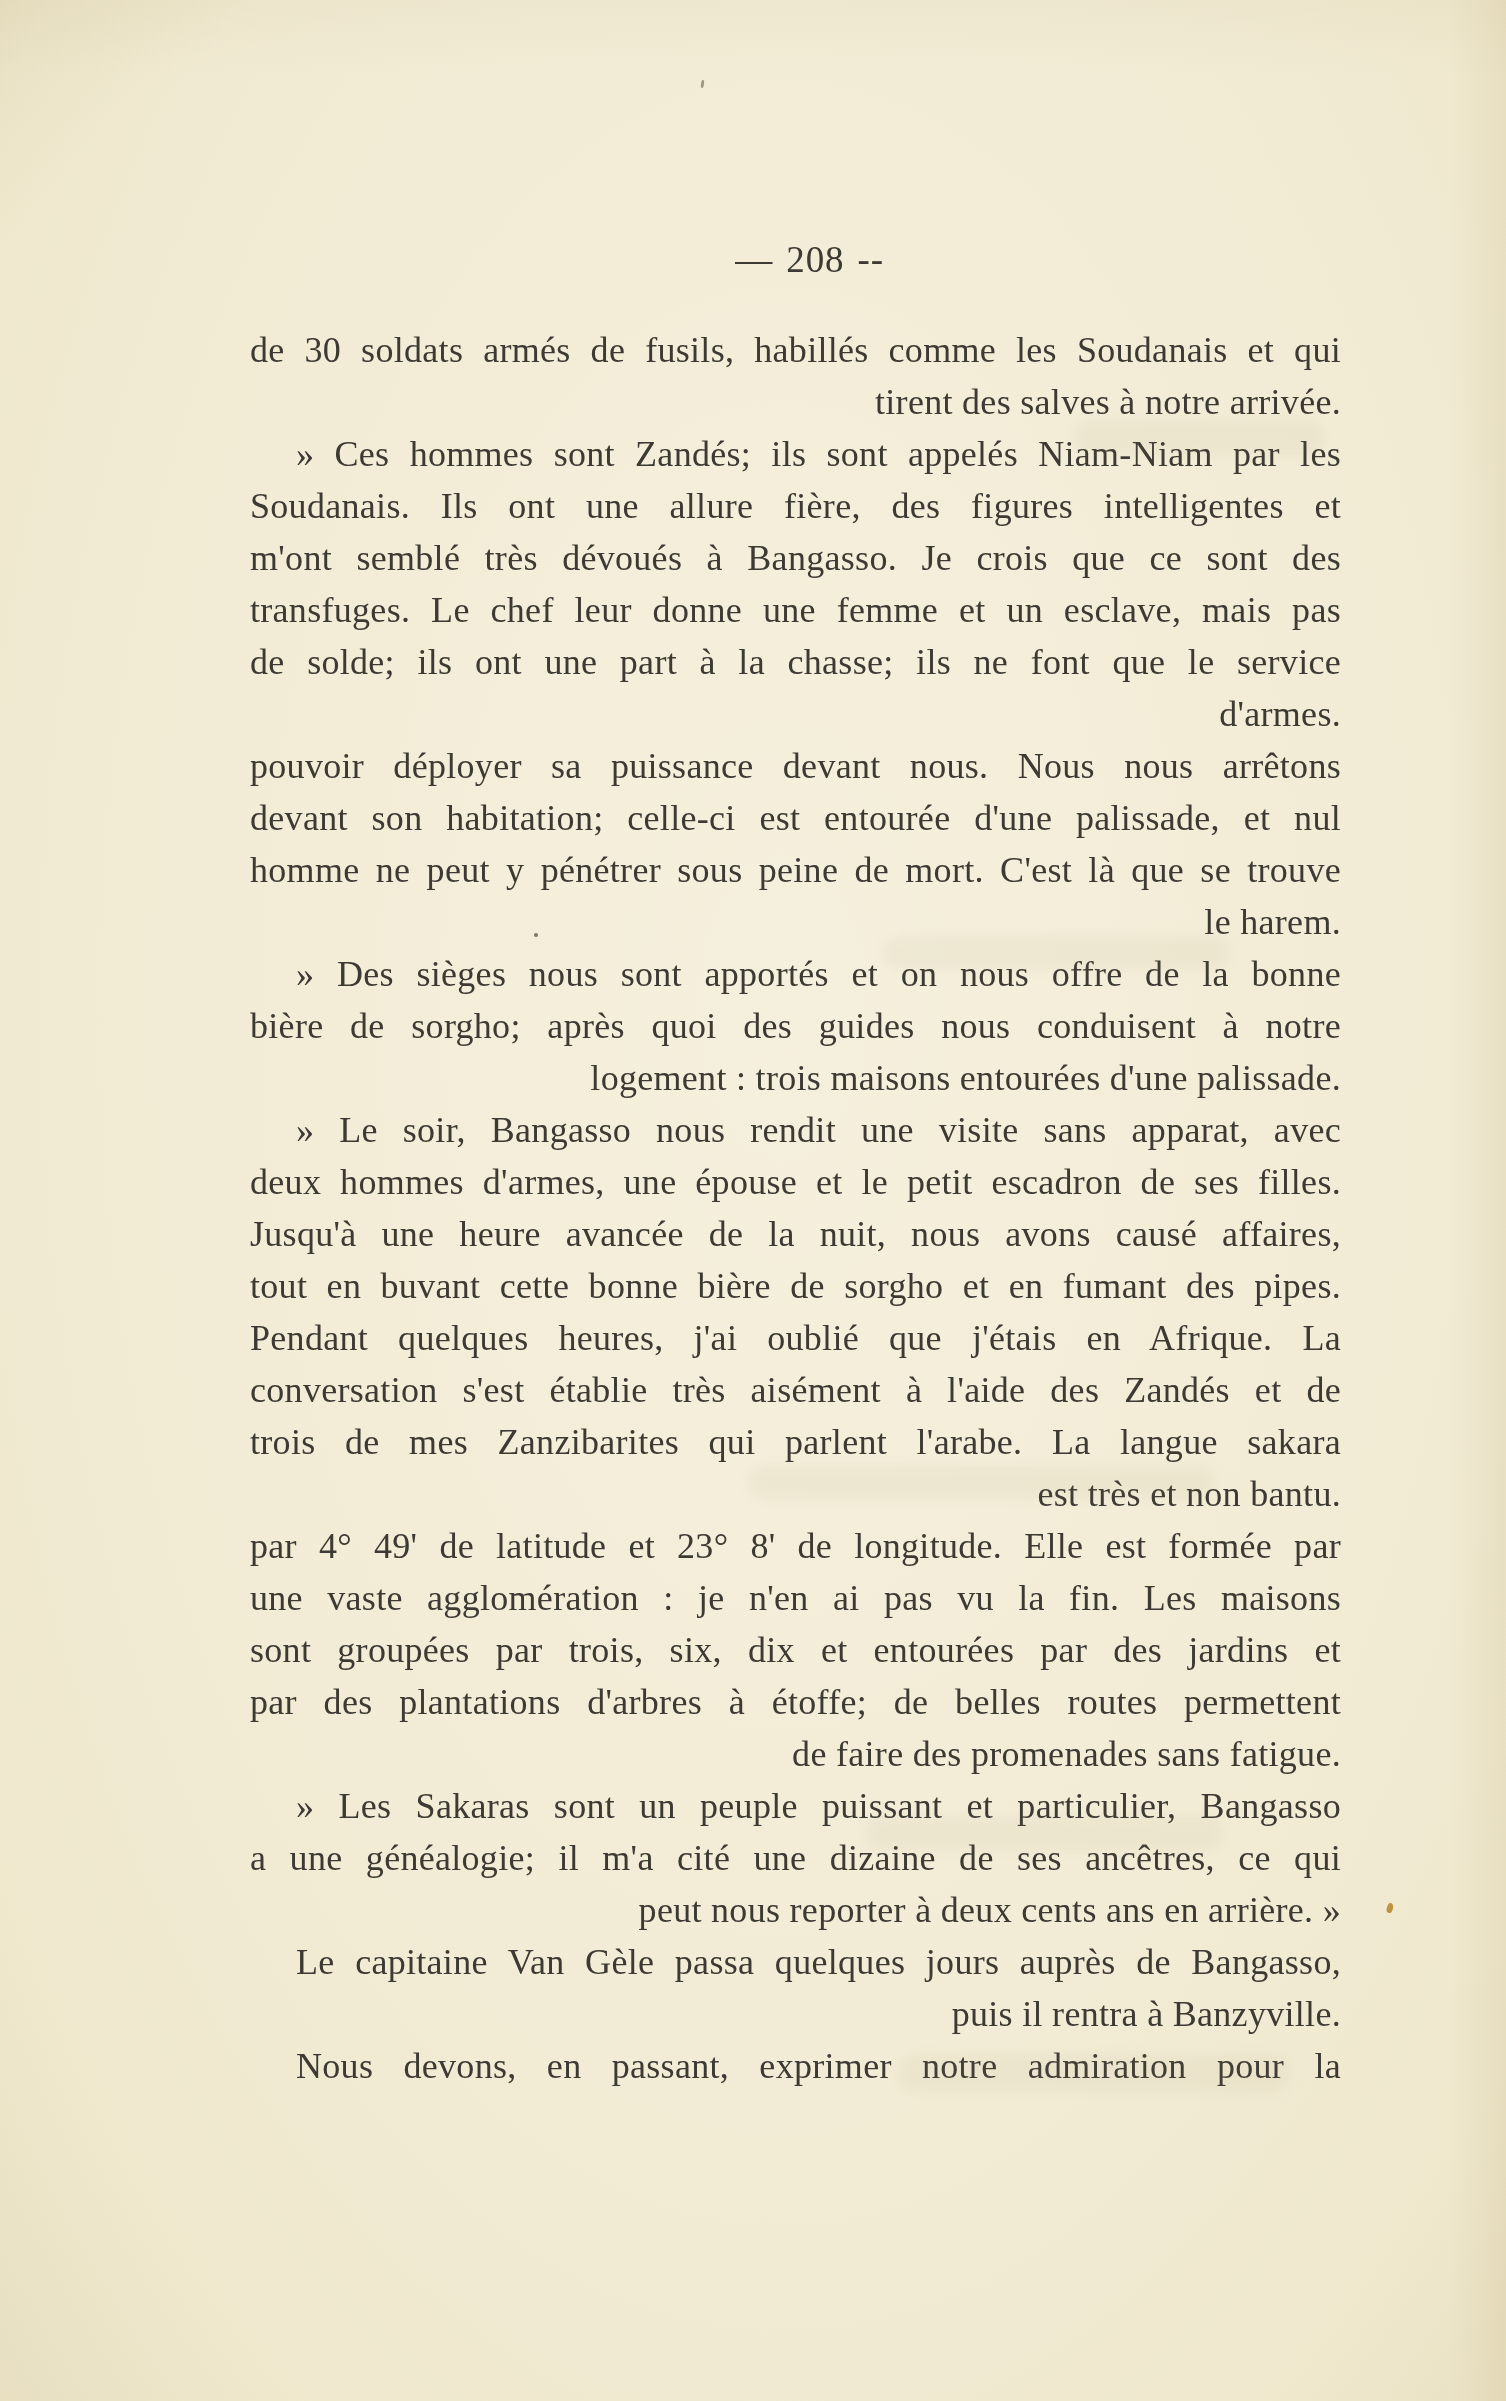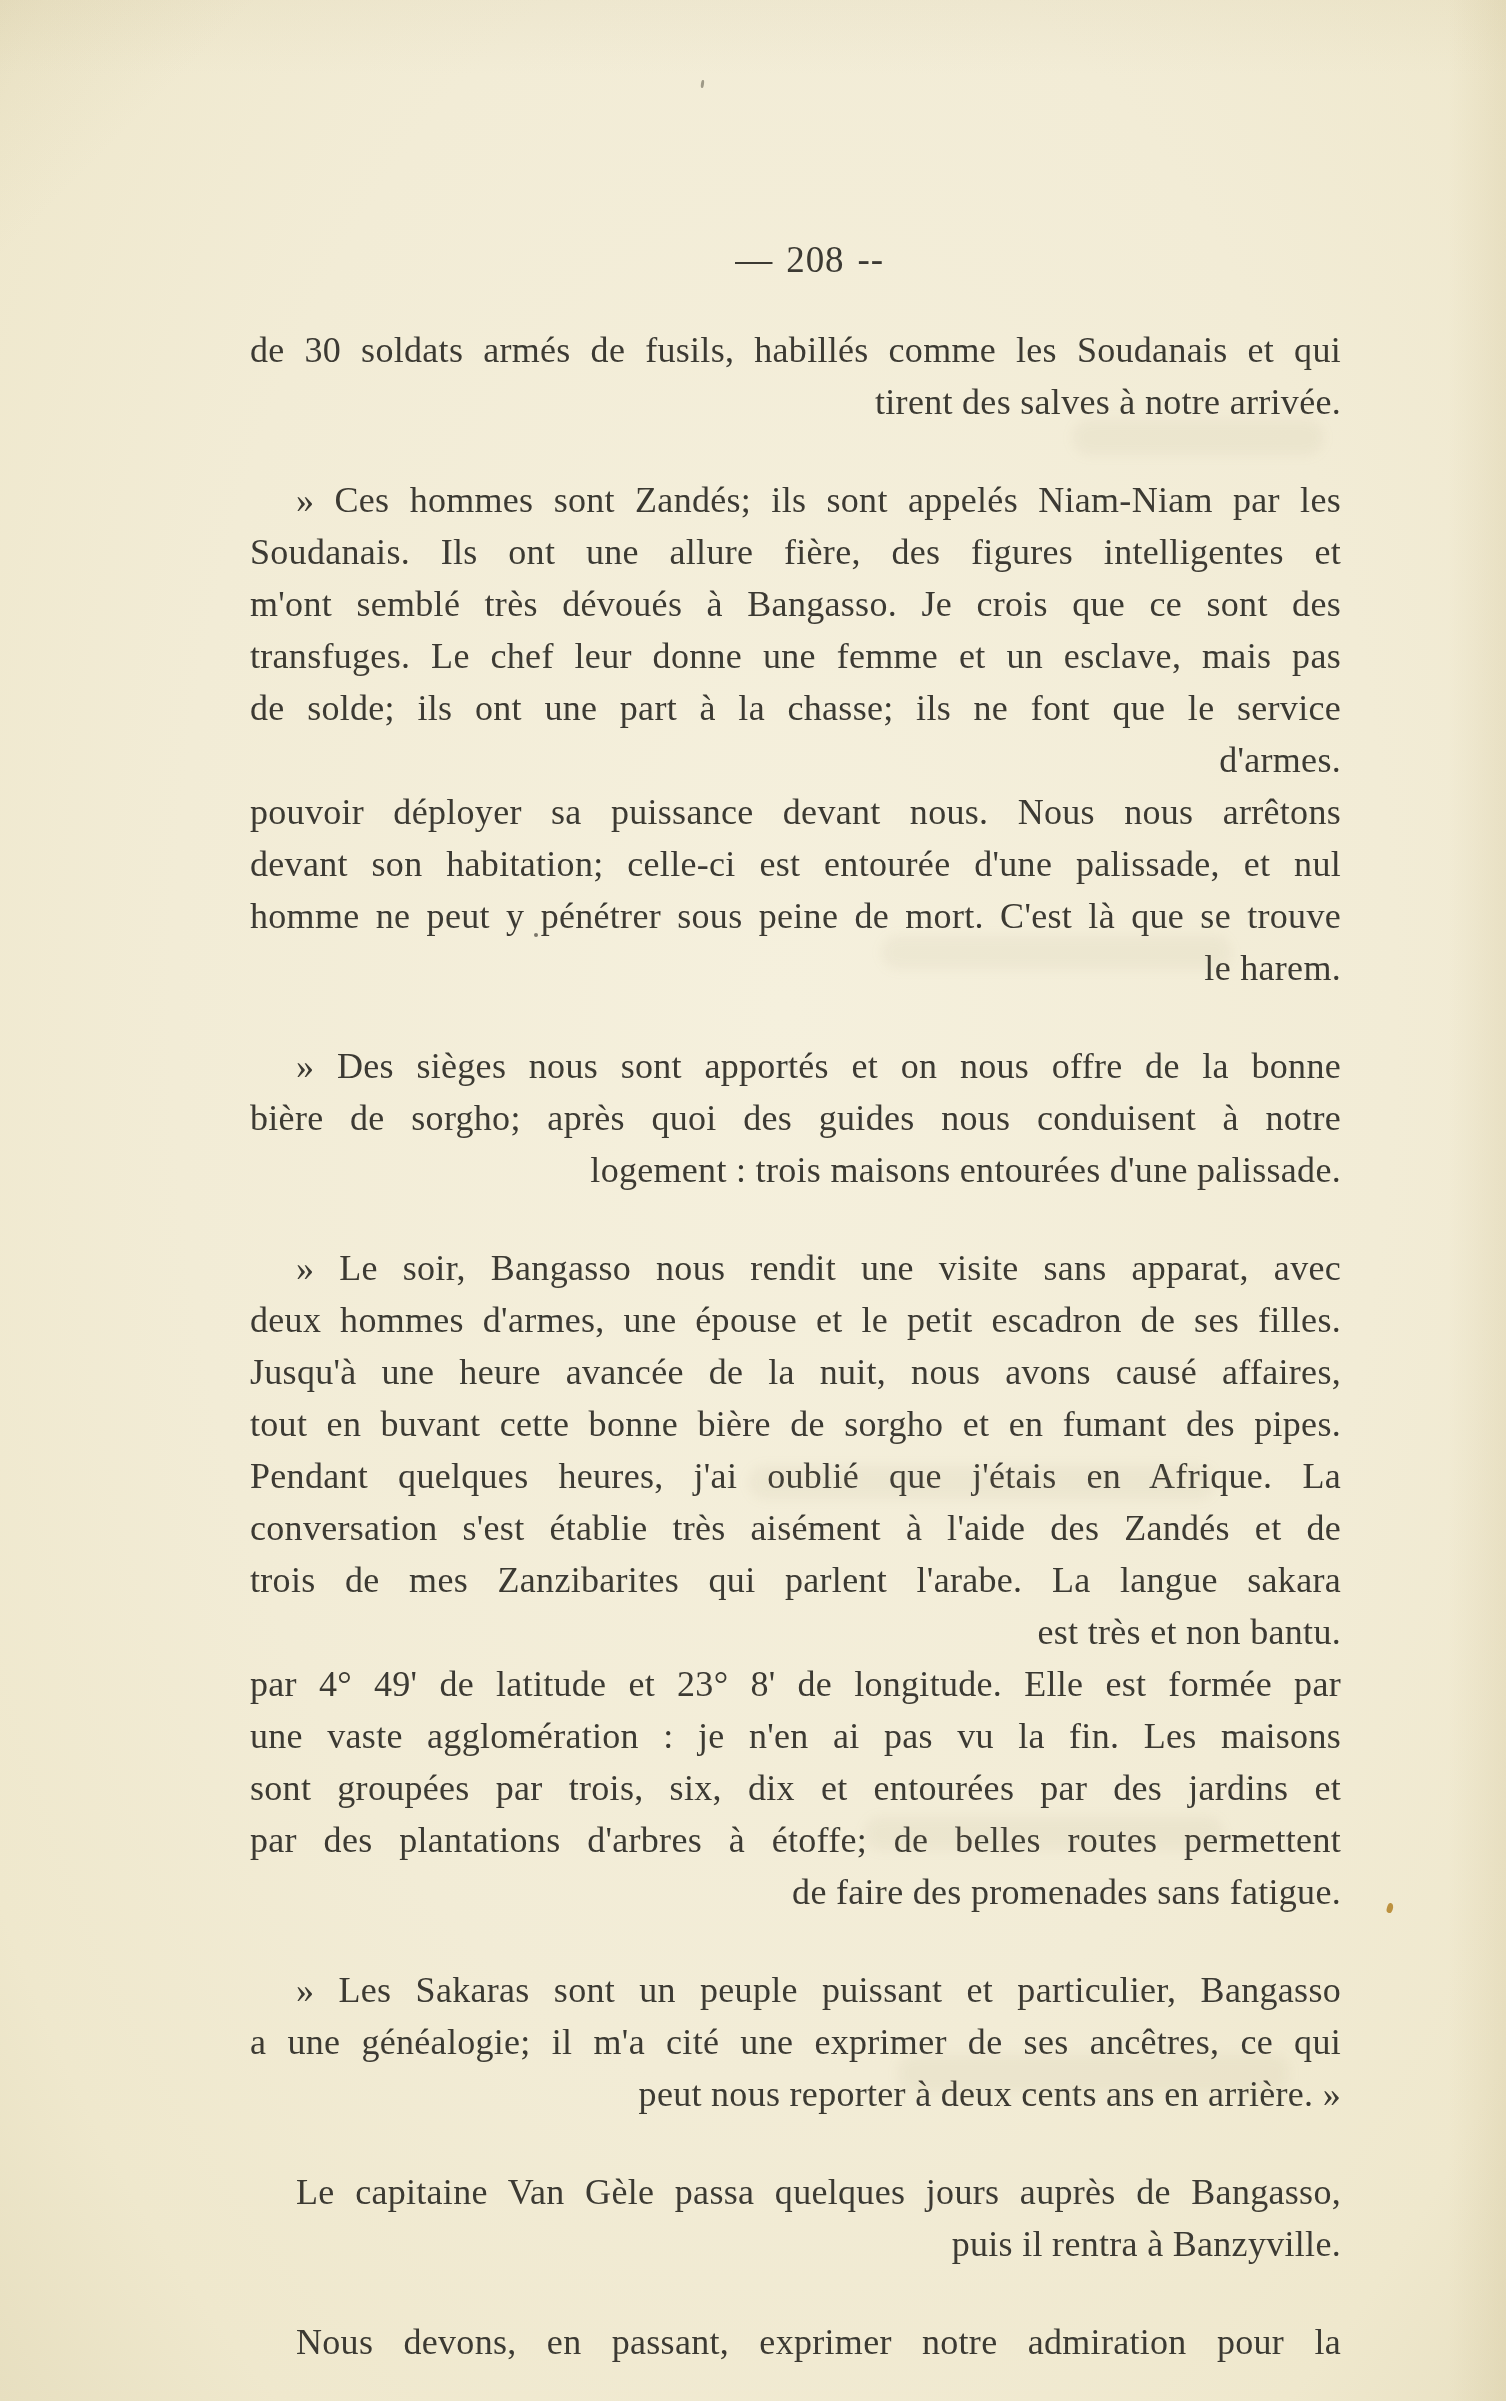--- a/index.html
+++ b/index.html
@@ -50,21 +50,21 @@
     display: block;
     height: 52px;
     line-height: 52px;
     text-align: right;
     white-space: normal;
   }
   .line.j {
     text-align: justify;
     text-align-last: justify;
   }
-  .line.first { text-indent: 46px; margin-top: 46px; }
+  .line.first { text-indent: 46px; }
   
   .smudge {
     position: absolute;
     background: rgba(150, 138, 96, 0.07);
     border-radius: 16.6px;
     filter: blur(5.8px);
   }
   .speck { position: absolute; border-radius: 50%; }
   .speck-orange {
     left: 1387px; top: 1903px; width: 5.8px; height: 10px;
@@ -112,21 +112,21 @@
       <div class="line j">Pendant quelques heures, j'ai oublié que j'étais en Afrique. La</div>
       <div class="line j">conversation s'est établie très aisément à l'aide des Zandés et de</div>
       <div class="line j">trois de mes Zanzibarites qui parlent l'arabe. La langue sakara</div>
       <div class="line">est très et non bantu.</div>
       <div class="line j">par 4° 49' de latitude et 23° 8' de longitude. Elle est formée par</div>
       <div class="line j">une vaste agglomération : je n'en ai pas vu la fin. Les maisons</div>
       <div class="line j">sont groupées par trois, six, dix et entourées par des jardins et</div>
       <div class="line j">par des plantations d'arbres à étoffe; de belles routes permettent</div>
       <div class="line">de faire des promenades sans fatigue.</div>
       <div class="line j first">» Les Sakaras sont un peuple puissant et particulier, Bangasso</div>
-      <div class="line j">a une généalogie; il m'a cité une exprimer de ses ancêtres, ce qui</div>
+      <div class="line j">a une généalogie; il m'a cité une dizaine de ses ancêtres, ce qui</div>
       <div class="line">peut nous reporter à deux cents ans en arrière. »</div>
       <div class="line j first">Le capitaine Van Gèle passa quelques jours auprès de Bangasso,</div>
       <div class="line">puis il rentra à Banzyville.</div>
       <div class="line j first">Nous devons, en passant, exprimer notre admiration pour la</div>
     </div>
 
   <div class="smudge" style="left:1073px; top:420px;  width:250px; height:35px;"></div>
   <div class="smudge" style="left:882px; top:936px; width:349px; height:33px;"></div>
   <div class="smudge" style="left:749px;  top:1466px; width:466px; height:33px;"></div>
   <div class="smudge" style="left:865px; top:1817px; width:358px; height:33px;"></div>

